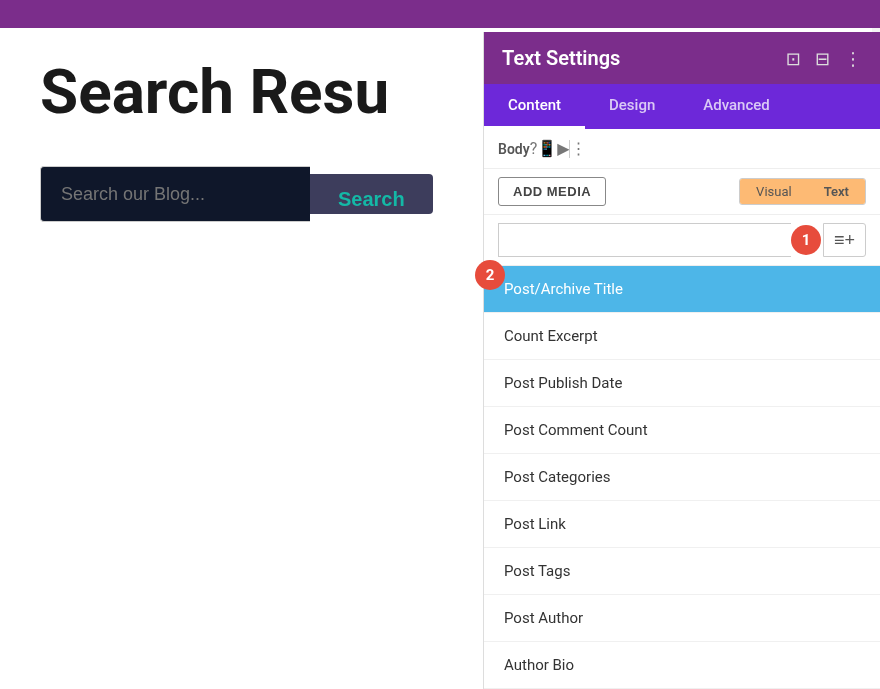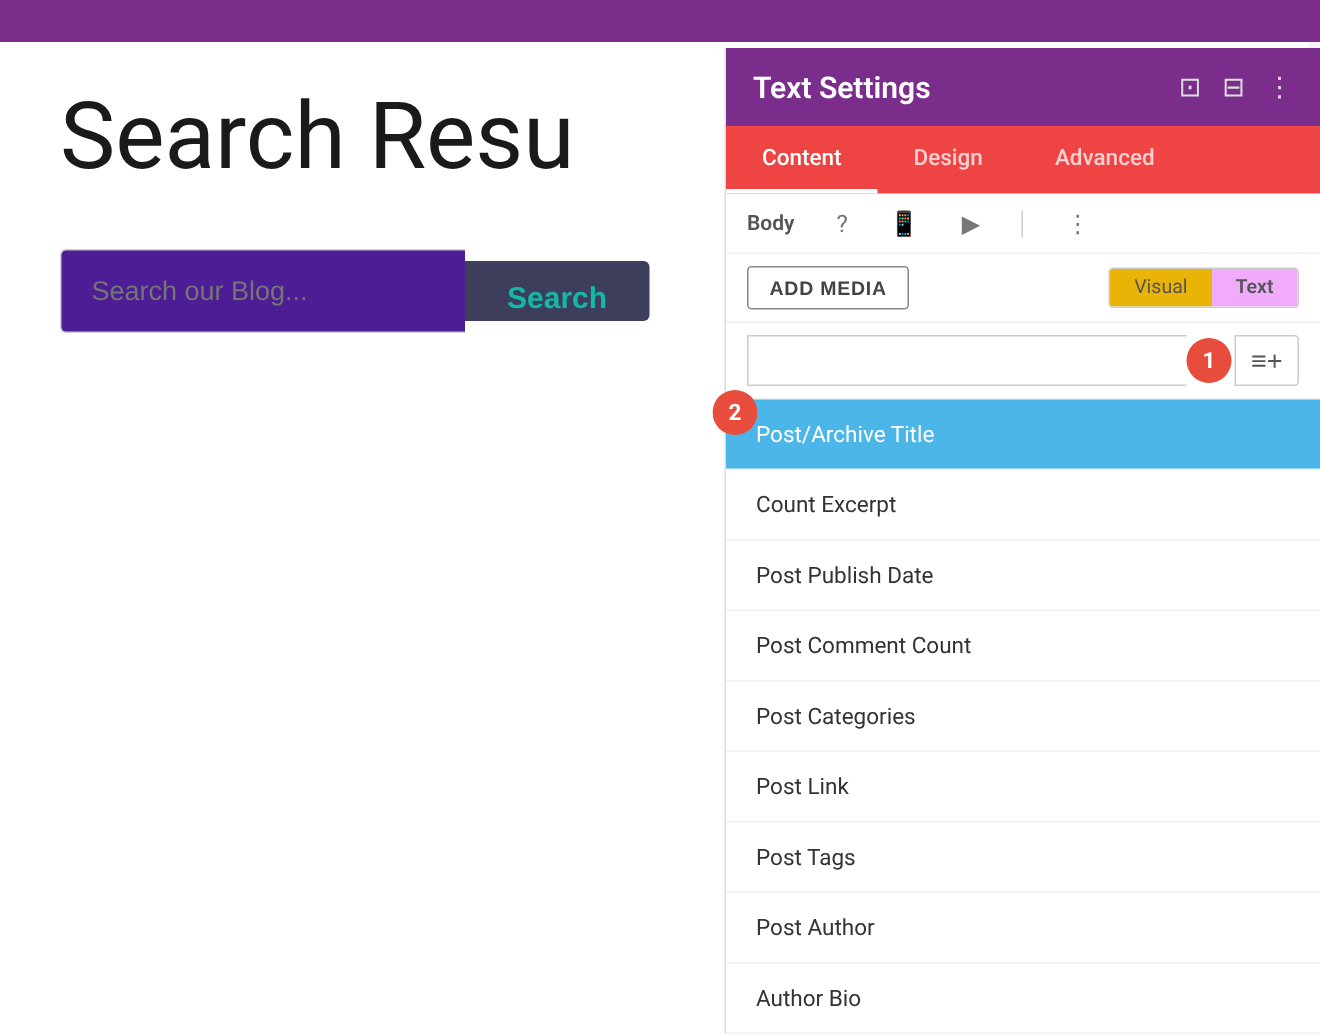--- a/index.html
+++ b/index.html
@@ -28,21 +28,21 @@
       top: 28px;
       left: 0;
       width: 480px;
       height: 661px;
       background: #fff;
       padding: 30px 40px;
     }
 
     .page-title {
       font-size: 62px;
-      font-weight: 400;
+      font-weight: 700;
       color: #1a1a1a;
       line-height: 1.1;
       margin-bottom: 40px;
       white-space: nowrap;
       overflow: hidden;
     }
 
     .search-bar {
       display: flex;
       align-items: center;
@@ -53,21 +53,21 @@
     .search-input {
       border: 1.5px solid #ccc;
       border-right: none;
       border-radius: 4px 0 0 4px;
       padding: 14px 20px;
       font-size: 18px;
       color: #aaa;
       width: 270px;
       height: 56px;
       outline: none;
-      background: #4c1d95;
+      background: #0f172a;
     }
 
     .search-button {
       background: #3d3d5c;
       color: #14b8a6;
       border: none;
       border-radius: 0 4px 4px 0;
       padding: 14px 28px;
       font-size: 20px;
       font-weight: 700;
@@ -142,21 +142,21 @@
 
     .panel-header-icon {
       color: #ddd;
       font-size: 18px;
       cursor: pointer;
     }
 
     
     .panel-tabs {
       display: flex;
-      background: #ef4444;
+      background: #6d28d9;
       flex-shrink: 0;
     }
 
     .panel-tab {
       padding: 12px 24px;
       font-size: 15px;
       color: rgba(255,255,255,0.75);
       cursor: pointer;
       font-weight: 500;
       border-bottom: 3px solid transparent;
@@ -173,21 +173,21 @@
       overflow-y: auto;
       background: #fff;
     }
 
     
     .toolbar-row {
       display: flex;
       align-items: center;
       padding: 10px 14px;
       border-bottom: 1px solid #eee;
-      gap: 28px;
+      gap: 0;
       flex-shrink: 0;
     }
 
     .toolbar-label {
       font-size: 14px;
       font-weight: 600;
       color: #555;
     }
 
     .toolbar-icon {
@@ -231,25 +231,25 @@
       border: 1.5px solid #ccc;
       border-radius: 3px;
       overflow: hidden;
     }
 
     .editor-view-tab {
       padding: 5px 16px;
       font-size: 13px;
       color: #555;
       cursor: pointer;
-      background: #eab308;
+      background: #fdba74;
     }
 
     .editor-view-tab.active {
-      background: #f0abfc;
+      background: #fdba74;
       font-weight: 600;
     }
 
     
     .text-input-row {
       display: flex;
       align-items: center;
       padding: 8px 14px;
       border-bottom: 1px solid #eee;
       flex-shrink: 0;

